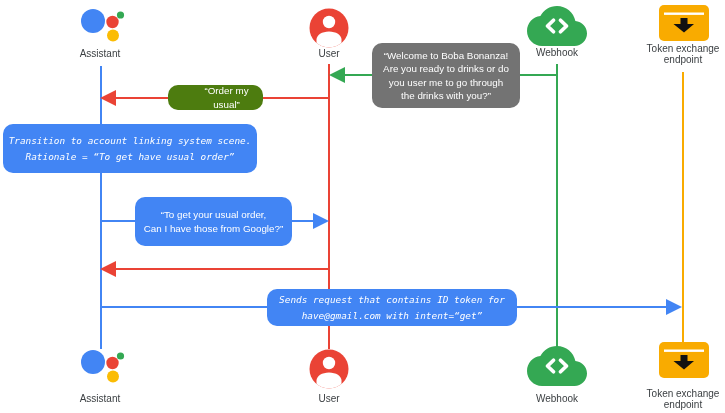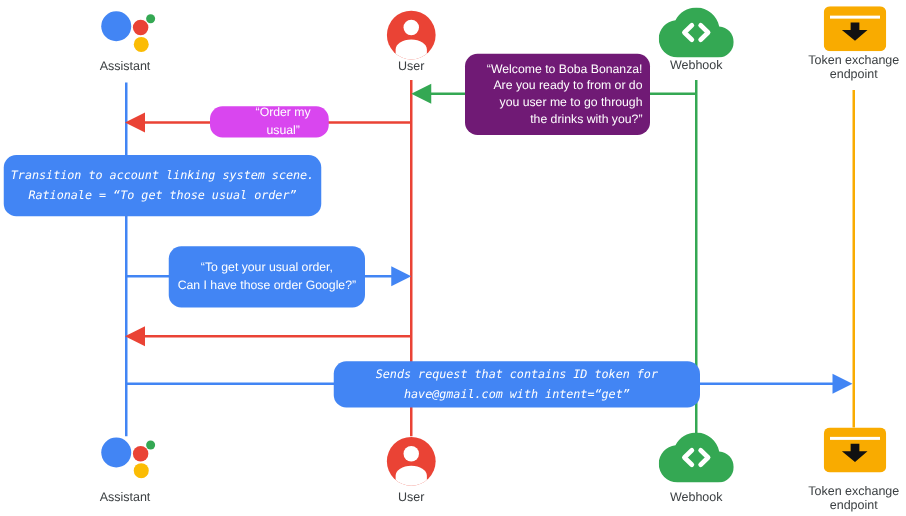--- a/index.html
+++ b/index.html
@@ -21,22 +21,22 @@
   .head-right{position:absolute;width:0;height:0;
     border-top:8px solid transparent;border-bottom:8px solid transparent;}
   .head-left.red{border-right:16px solid #EA4335;}
   .head-left.green{border-right:16px solid #34A853;}
   .head-right.blue{border-left:16px solid #4285F4;}
   .msg-box{
     position:absolute;border-radius:10px;color:#fff;text-align:center;
     display:flex;flex-direction:column;justify-content:center;z-index:3;
     font-size:9.8px;line-height:13.5px;padding:0 6px;box-sizing:border-box;
   }
-  .box-green{background:#701a75;text-align:right;}
-  .box-red{background:#d946ef;padding-left:28px;}
+  .box-green{background:#737373;}
+  .box-red{background:#4d7c0f;padding-left:28px;}
   .box-blue{background:#4285F4;}
   .mono{
     font-family:"DejaVu Sans Mono",monospace;font-style:italic;
     font-size:9.4px;line-height:16px;padding:16px 4px;
   }
   .actor-label{
     position:absolute;font-size:10px;line-height:11px;font-weight:500;
     color:#3C4043;text-align:center;z-index:2;
   }
   .actor-icon{position:absolute;z-index:2;}
@@ -61,41 +61,41 @@
   <div class="head-right blue" style="left:313px;top:213px;"></div>
 
   <div class="msg-line line-red" style="left:116px;top:268px;width:213px;"></div>
   <div class="head-left red" style="left:100px;top:261px;"></div>
 
   <div class="msg-line line-blue" style="left:101px;top:306px;width:566px;"></div>
   <div class="head-right blue" style="left:666px;top:299px;"></div>
 
   <div class="msg-box box-green" style="left:372px;top:43px;width:148px;height:65px;">
     <div>“Welcome to Boba Bonanza!</div>
-    <div>Are you ready to from or do</div>
+    <div>Are you ready to drinks or do</div>
     <div>you user me to go through</div>
     <div>the drinks with you?”</div>
   </div>
 
   <div class="msg-box box-red" style="left:168px;top:85px;width:95px;height:25px;">
     <div>“Order my usual”</div>
   </div>
 
   <div class="msg-box box-blue mono" style="left:3px;top:124px;width:254px;height:49px;">
     <div>Transition to account linking system scene.</div>
-    <div>Rationale = “To get those usual order”</div>
+    <div>Rationale = “To get have usual order”</div>
   </div>
 
   <div class="msg-box box-blue" style="left:135px;top:197px;width:157px;height:49px;">
     <div>“To get your usual order,</div>
-    <div>Can I have those order Google?”</div>
+    <div>Can I have those from Google?”</div>
   </div>
 
 
-  <div class="msg-box box-blue mono" style="left:267px;top:289px;width:293px;height:37px;">
+  <div class="msg-box box-blue mono" style="left:267px;top:289px;width:250px;height:37px;">
     <div>Sends request that contains ID token for</div>
     <div>have@gmail.com with intent=“get”</div>
   </div>
 
   <svg class="actor-icon" style="left:63px;top:2px;" width="68" height="40" viewBox="0 0 68 40">
     <circle cx="30" cy="19" r="12" fill="#4285F4"></circle>
     <circle cx="49.5" cy="20" r="6.2" fill="#EA4335"></circle>
     <circle cx="57.5" cy="13" r="3.6" fill="#34A853"></circle>
     <circle cx="50" cy="33.5" r="6" fill="#FBBC04"></circle>
   </svg>

